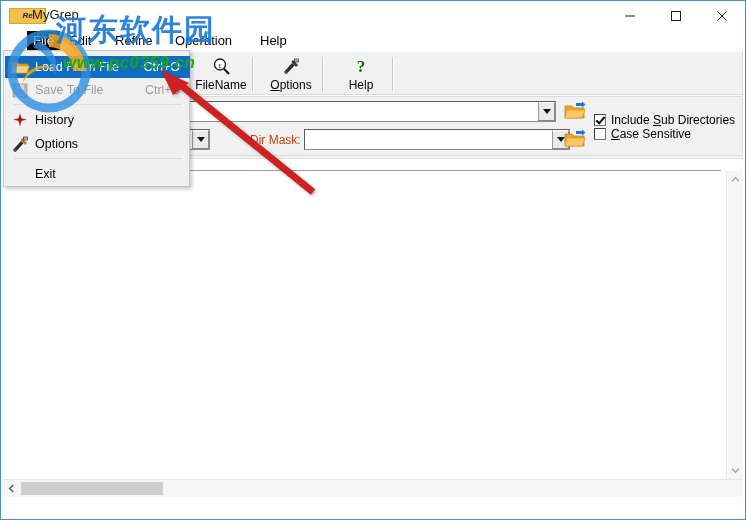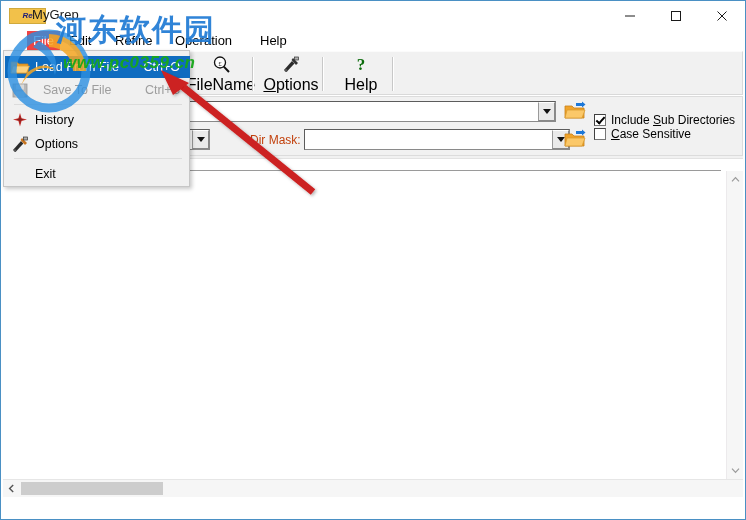--- a/index.html
+++ b/index.html
@@ -48,21 +48,21 @@
   
   .menubar{
     position:absolute;left:0;top:30px;width:744px;height:19px;
     background:#ffffff;
   }
   .menuitem{
     position:absolute;top:0;height:19px;line-height:19px;
     font-size:13px;color:#000000;
     padding:0 6px;white-space:nowrap;cursor:default;
   }
-  .menuitem.active{background:#ef4444;color:#ffffff;}
+  .menuitem.active{background:#000000;color:#ffffff;}
   .mi-file{left:26px;}
   .mi-edit{left:62px;}
   .mi-refine{left:108px;}
   .mi-operation{left:168px;}
   .mi-help{left:253px;}
   .ul{text-decoration:underline;}
 
   
   .toolbar{
     position:absolute;left:2px;top:50px;width:740px;height:44px;
@@ -70,21 +70,21 @@
     border:1px solid #d9d9d9;
     border-left-color:#fbfbfb;border-top-color:#fbfbfb;
     box-sizing:border-box;
   }
   .tbbtn{
     position:absolute;top:2px;width:70px;height:40px;
     display:flex;flex-direction:column;align-items:center;justify-content:center;
     cursor:default;
   }
   .tbbtn .tbicon{height:20px;display:flex;align-items:center;justify-content:center;}
-  .tbbtn .tblabel{font-size:16px;color:#000;margin-top:1px;white-space:nowrap;}
+  .tbbtn .tblabel{font-size:12px;color:#000;margin-top:1px;white-space:nowrap;}
   .tb-filename{left:182px;}
   .tb-options{left:252px;}
   .tb-help{left:322px;}
   .tbsep{
     position:absolute;top:5px;width:1px;height:34px;
     background:#c8c8c8;border-right:1px solid #ffffff;
   }
 
   
   .critpanel{
@@ -252,21 +252,21 @@
     width:30px;height:22px;display:flex;align-items:center;justify-content:center;flex:none;
   }
   .dd-item .ddlabel{
     font-size:12.5px;color:#000;white-space:nowrap;flex:1;
   }
   .dd-item .ddkey{
     font-size:12.5px;color:#000;white-space:nowrap;margin-right:10px;
   }
   .dd-item.sel{background:#0f6cc0;}
   .dd-item.sel .ddlabel,.dd-item.sel .ddkey{color:#ffffff;}
-  .dd-item.disabled .ddlabel,.dd-item.disabled .ddkey{color:#9d9d9d;margin-left:8px;}
+  .dd-item.disabled .ddlabel,.dd-item.disabled .ddkey{color:#9d9d9d;}
   .dd-sep{
     position:absolute;left:10px;width:168px;height:1px;background:#dcdcdc;
   }
   .dd-load{top:5px;}
   .dd-save{top:28px;}
   .dd-s1{top:53px;}
   .dd-hist{top:58px;}
   .dd-opt{top:82px;}
   .dd-s2{top:107px;}
   .dd-exit{top:112px;}

